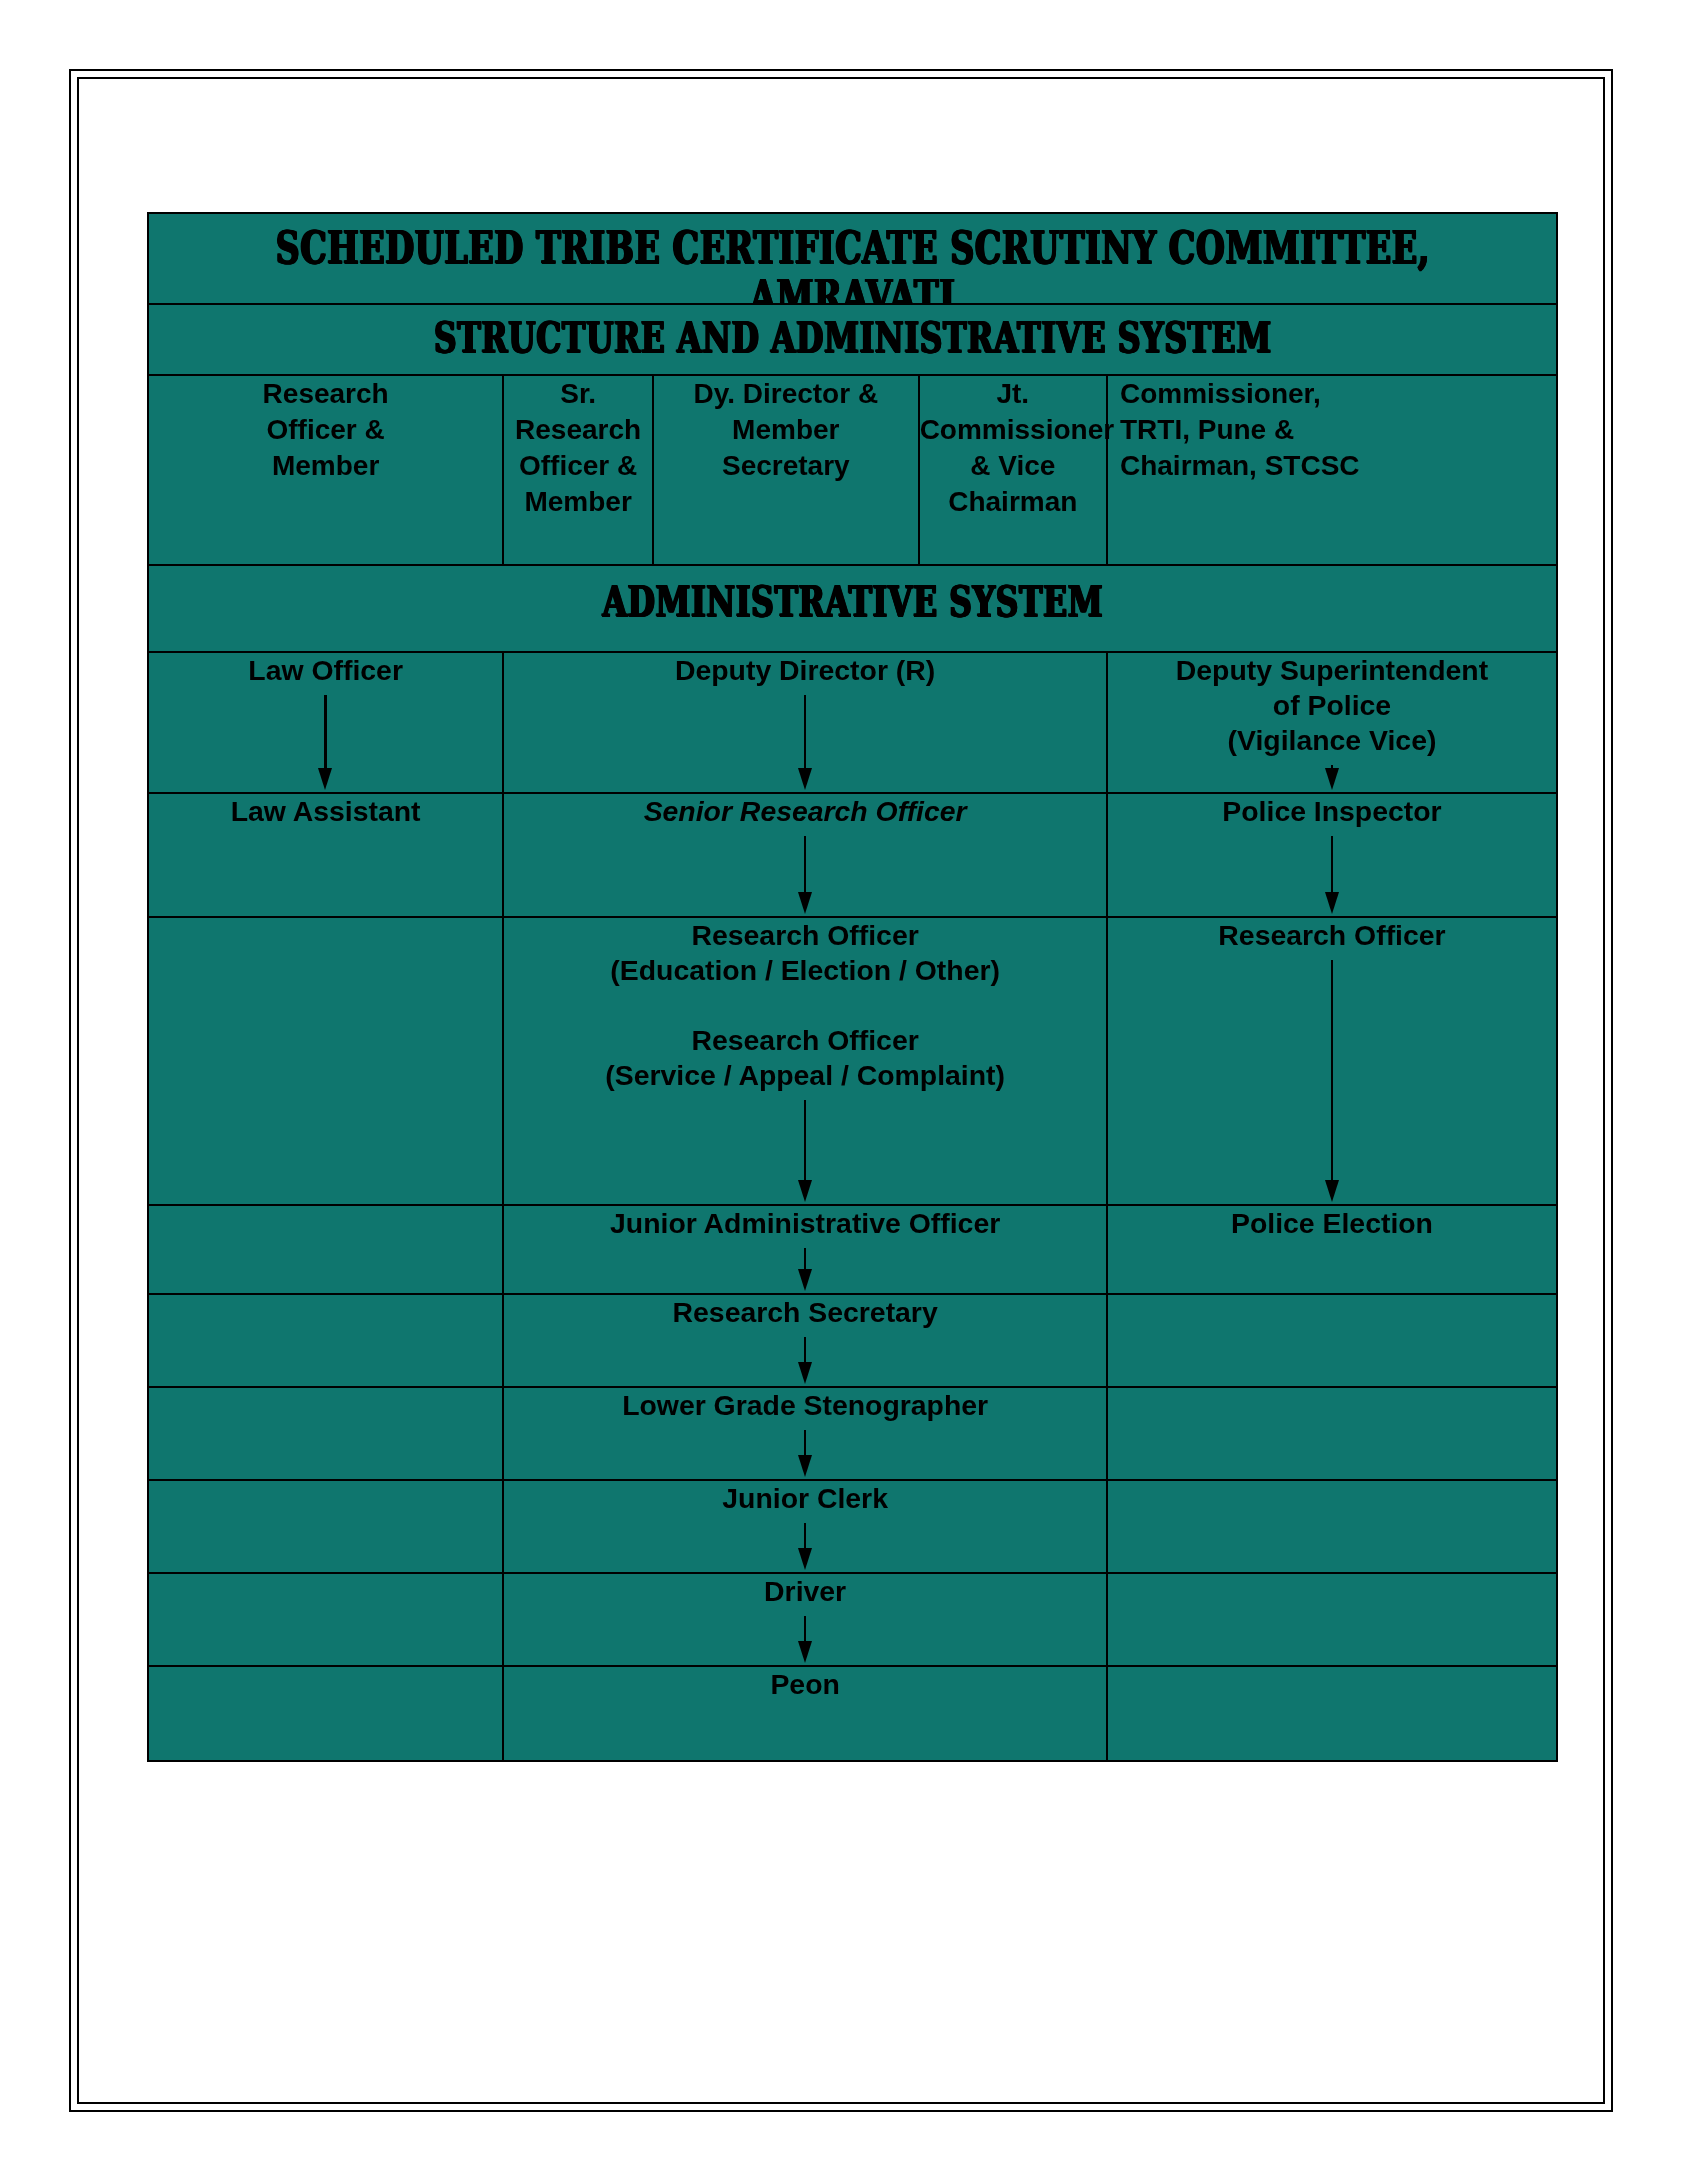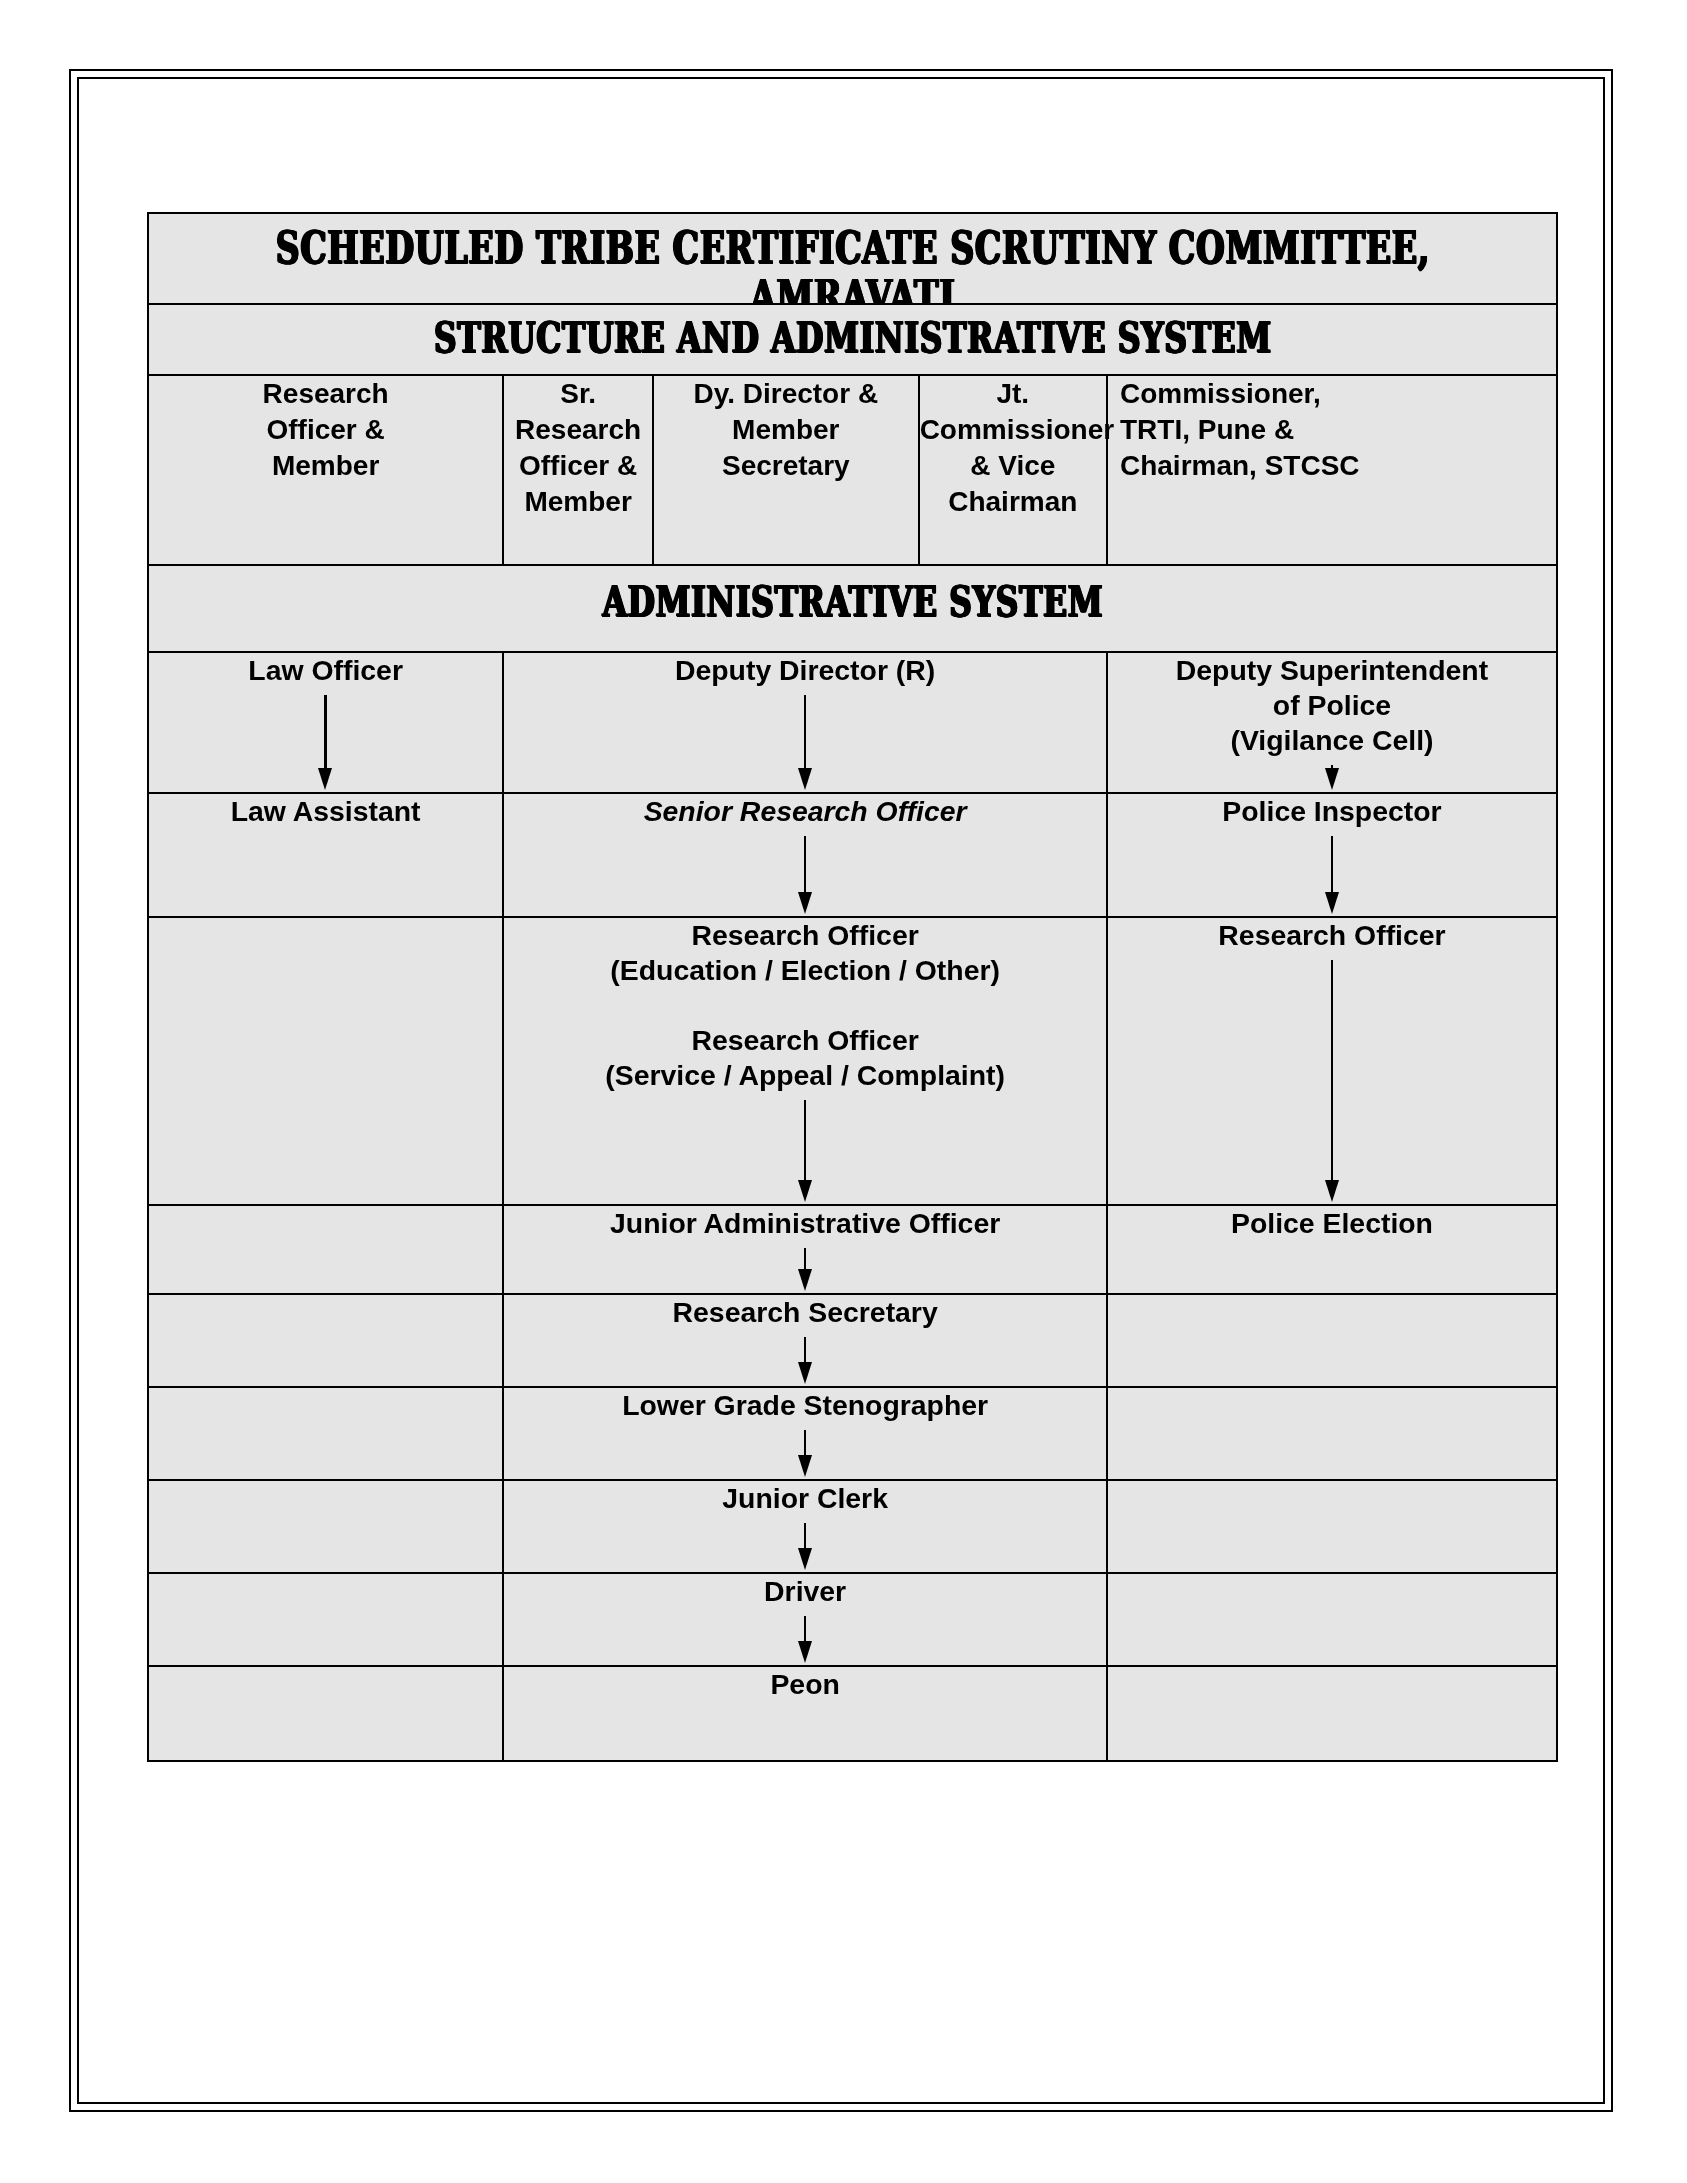--- a/index.html
+++ b/index.html
@@ -43,21 +43,21 @@
     left: 147px;
     top: 212px;
     width: 1411px;
     border-collapse: collapse;
     table-layout: fixed;
   }
   .doc-table td {
     border: 2px solid #000;
     padding: 0;
     vertical-align: top;
-    background: #e5e5e5;
+    background: #0f766e;
   }
 
   
   .fancy {
     font-family: "DejaVu Serif", serif;
     font-weight: bold;
     letter-spacing: 0.7px;
     text-align: center;
     color: #000;
     text-transform: uppercase;
@@ -240,21 +240,21 @@
         <td class="chart-cell" colspan="4" style="height: 141px;">
           <span class="lbl">Deputy Director (R)</span>
           <span class="arrow" style="top: 42px; height: 95px;">
             <span class="shaft" style="height: 73px;"></span>
             <span class="head" style="top: 73px;"></span>
           </span>
         </td>
         <td class="chart-cell" colspan="2" style="height: 141px;">
           <span class="lbl">Deputy Superintendent
 of Police
-(Vigilance Cell)</span>
+(Vigilance Vice)</span>
           <span class="arrow" style="top: 112px; height: 25px;">
             <span class="shaft" style="height: 2.6px;"></span>
             <span class="head" style="top: 2.6px;"></span>
           </span>
         </td>
       </tr>
       <tr>
         <td class="chart-cell" colspan="2" style="height: 124px;">
           <span class="lbl">Law Assistant</span>
         </td>

